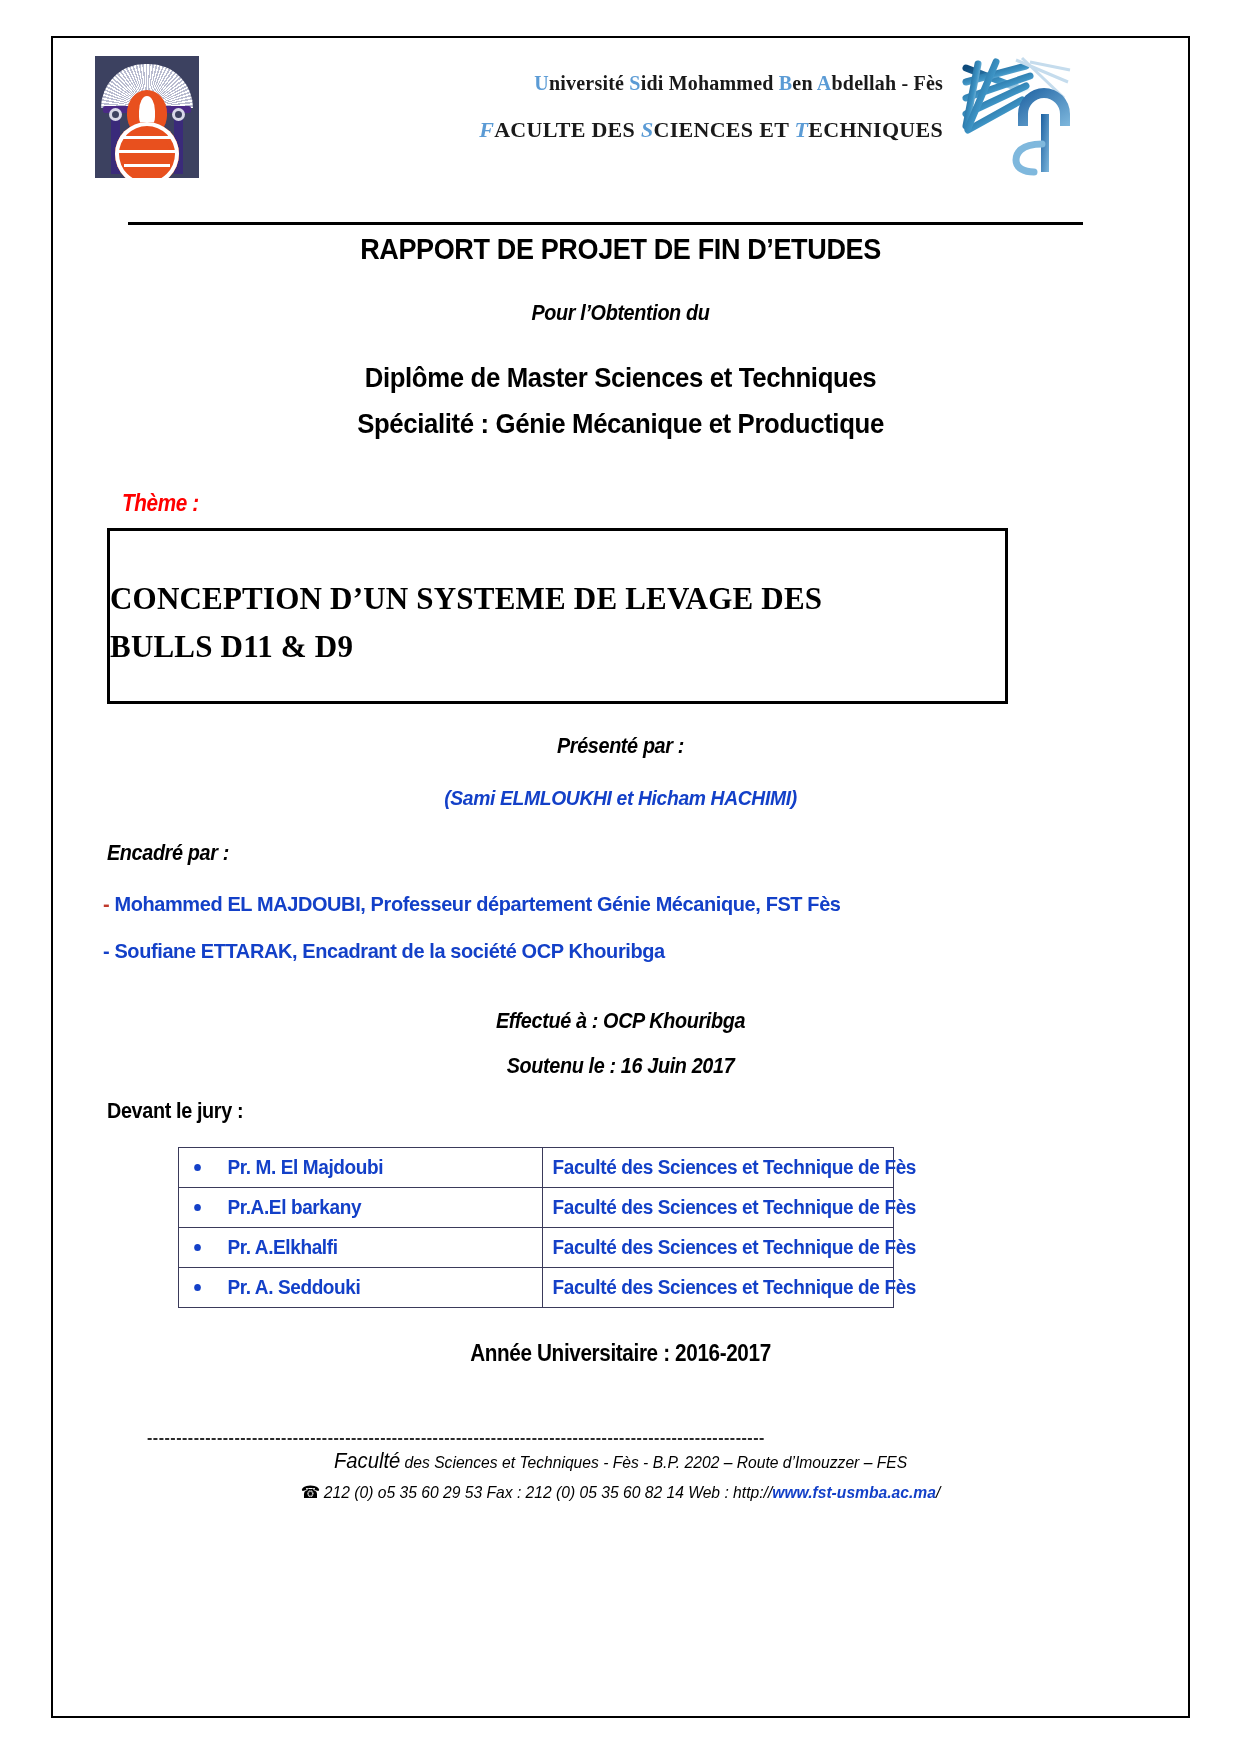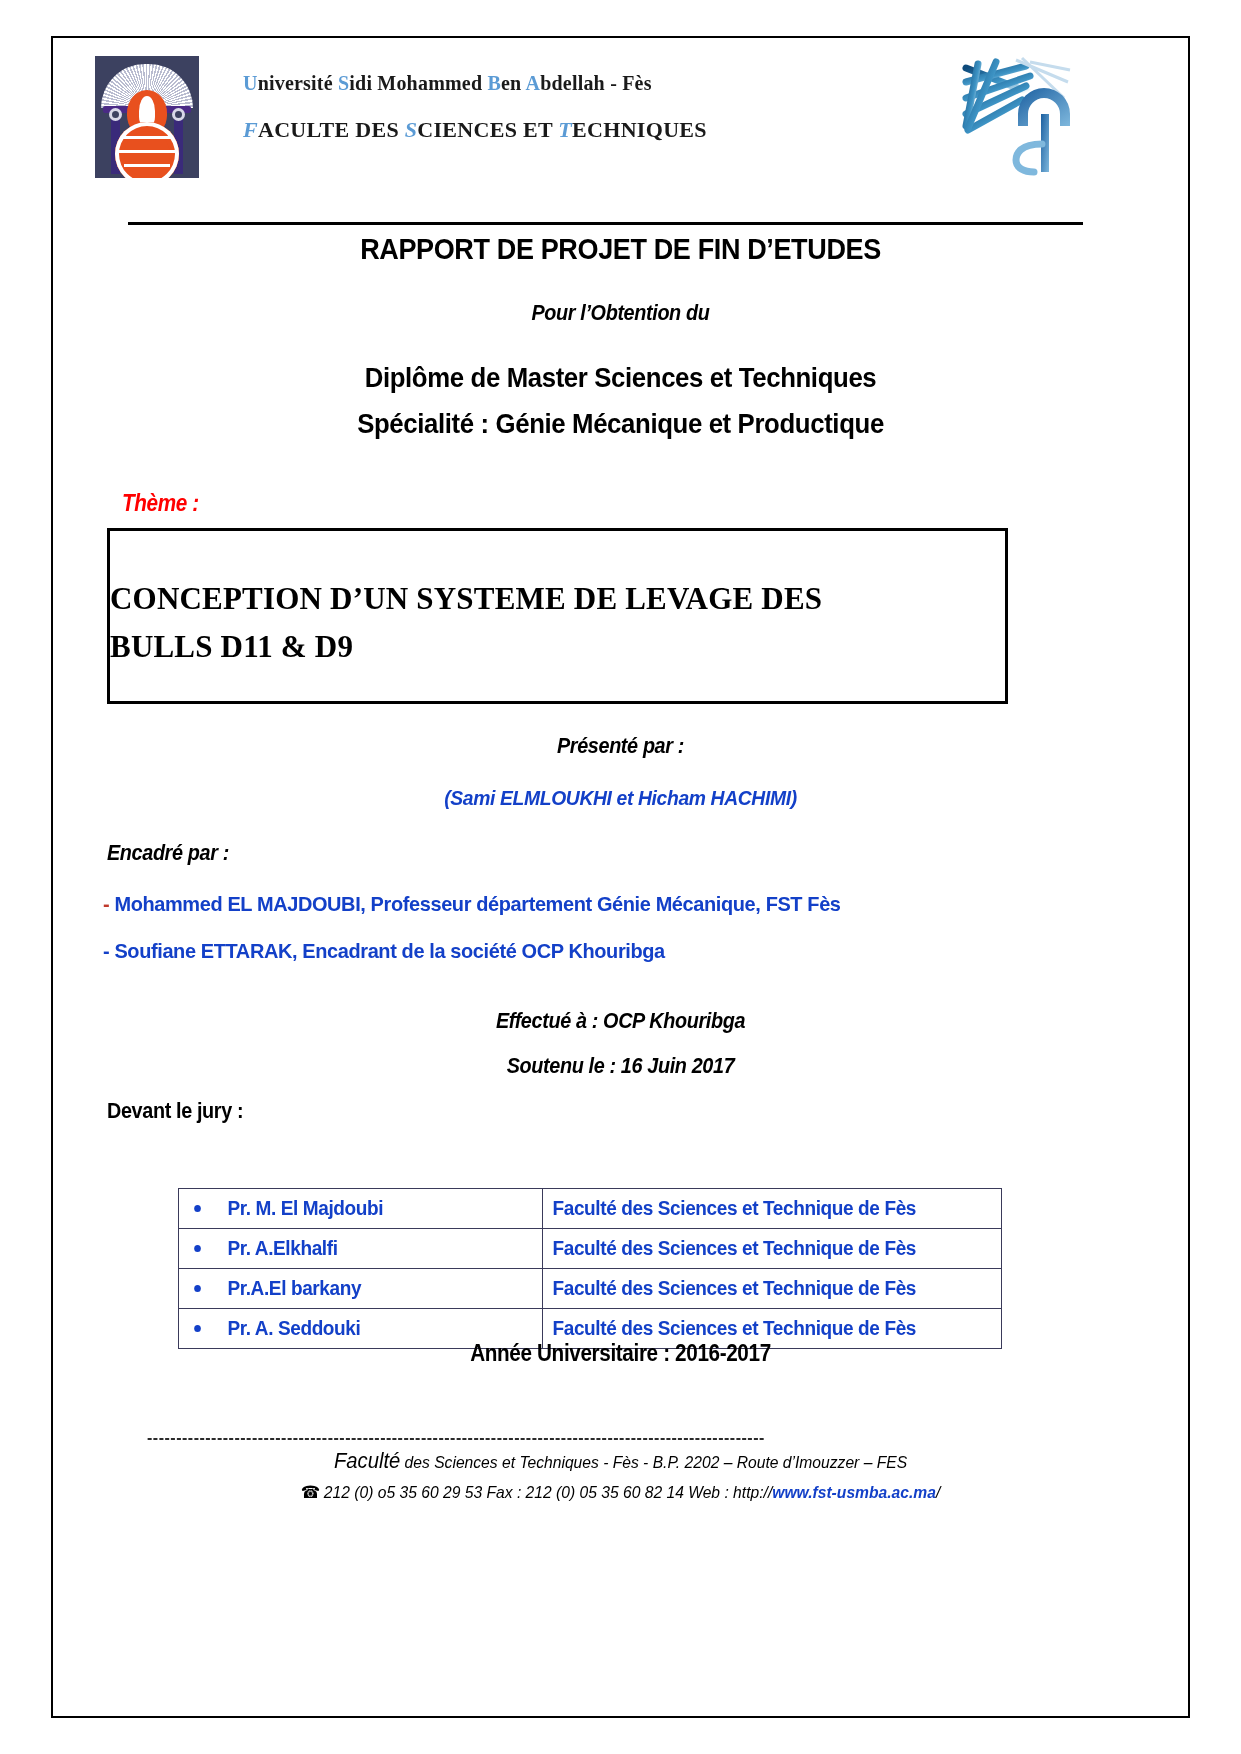--- a/index.html
+++ b/index.html
@@ -131,21 +131,21 @@
   }
   .logo-left .globe-l1 { top: 80px; }
   .logo-left .globe-l2 { top: 94px; width: 58px; }
   .logo-left .globe-l3 { top: 108px; width: 46px; }
 
   .header-titles {
     position: absolute;
     left: 190px;
     top: 34px;
     width: 700px;
-    text-align: left;
+    text-align: right;
   }
   .uni-line {
     font-family: "Liberation Serif", serif;
     font-weight: bold;
     font-size: 20px;
     color: #1a1a1a;
     letter-spacing: 0.2px;
     white-space: nowrap;
   }
   .uni-line .hl { color: #5b9bd5; }
@@ -328,22 +328,22 @@
     font-size: 22px;
     font-weight: bold;
     transform: scaleX(0.9);
     transform-origin: left center;
   }
 
   
   .jury-table {
     position: absolute;
     left: 178px;
-    top: 1188px;
-    width: 824px;
+    top: 1147px;
+    width: 716px;
     border-collapse: collapse;
     table-layout: fixed;
   }
   .jury-table td {
     border: 1px solid #3a3a5a;
     height: 39px;
     padding: 0;
     vertical-align: middle;
     font-size: 20px;
     font-weight: bold;
@@ -544,32 +544,32 @@
           </span>
         </td>
         <td>
           <span class="org-cell-text">Faculté des Sciences et Technique de Fès</span>
         </td>
       </tr>
       <tr>
         <td class="name-cell">
           <span class="bullet-wrap">
             <span class="bullet"></span>
-            <span>Pr. A.Elkhalfi</span>
+            <span>Pr.A.El barkany</span>
           </span>
         </td>
         <td>
           <span class="org-cell-text">Faculté des Sciences et Technique de Fès</span>
         </td>
       </tr>
       <tr>
         <td class="name-cell">
           <span class="bullet-wrap">
             <span class="bullet"></span>
-            <span>Pr.A.El barkany</span>
+            <span>Pr. A.Elkhalfi</span>
           </span>
         </td>
         <td>
           <span class="org-cell-text">Faculté des Sciences et Technique de Fès</span>
         </td>
       </tr>
       <tr>
         <td class="name-cell">
           <span class="bullet-wrap">
             <span class="bullet"></span>

